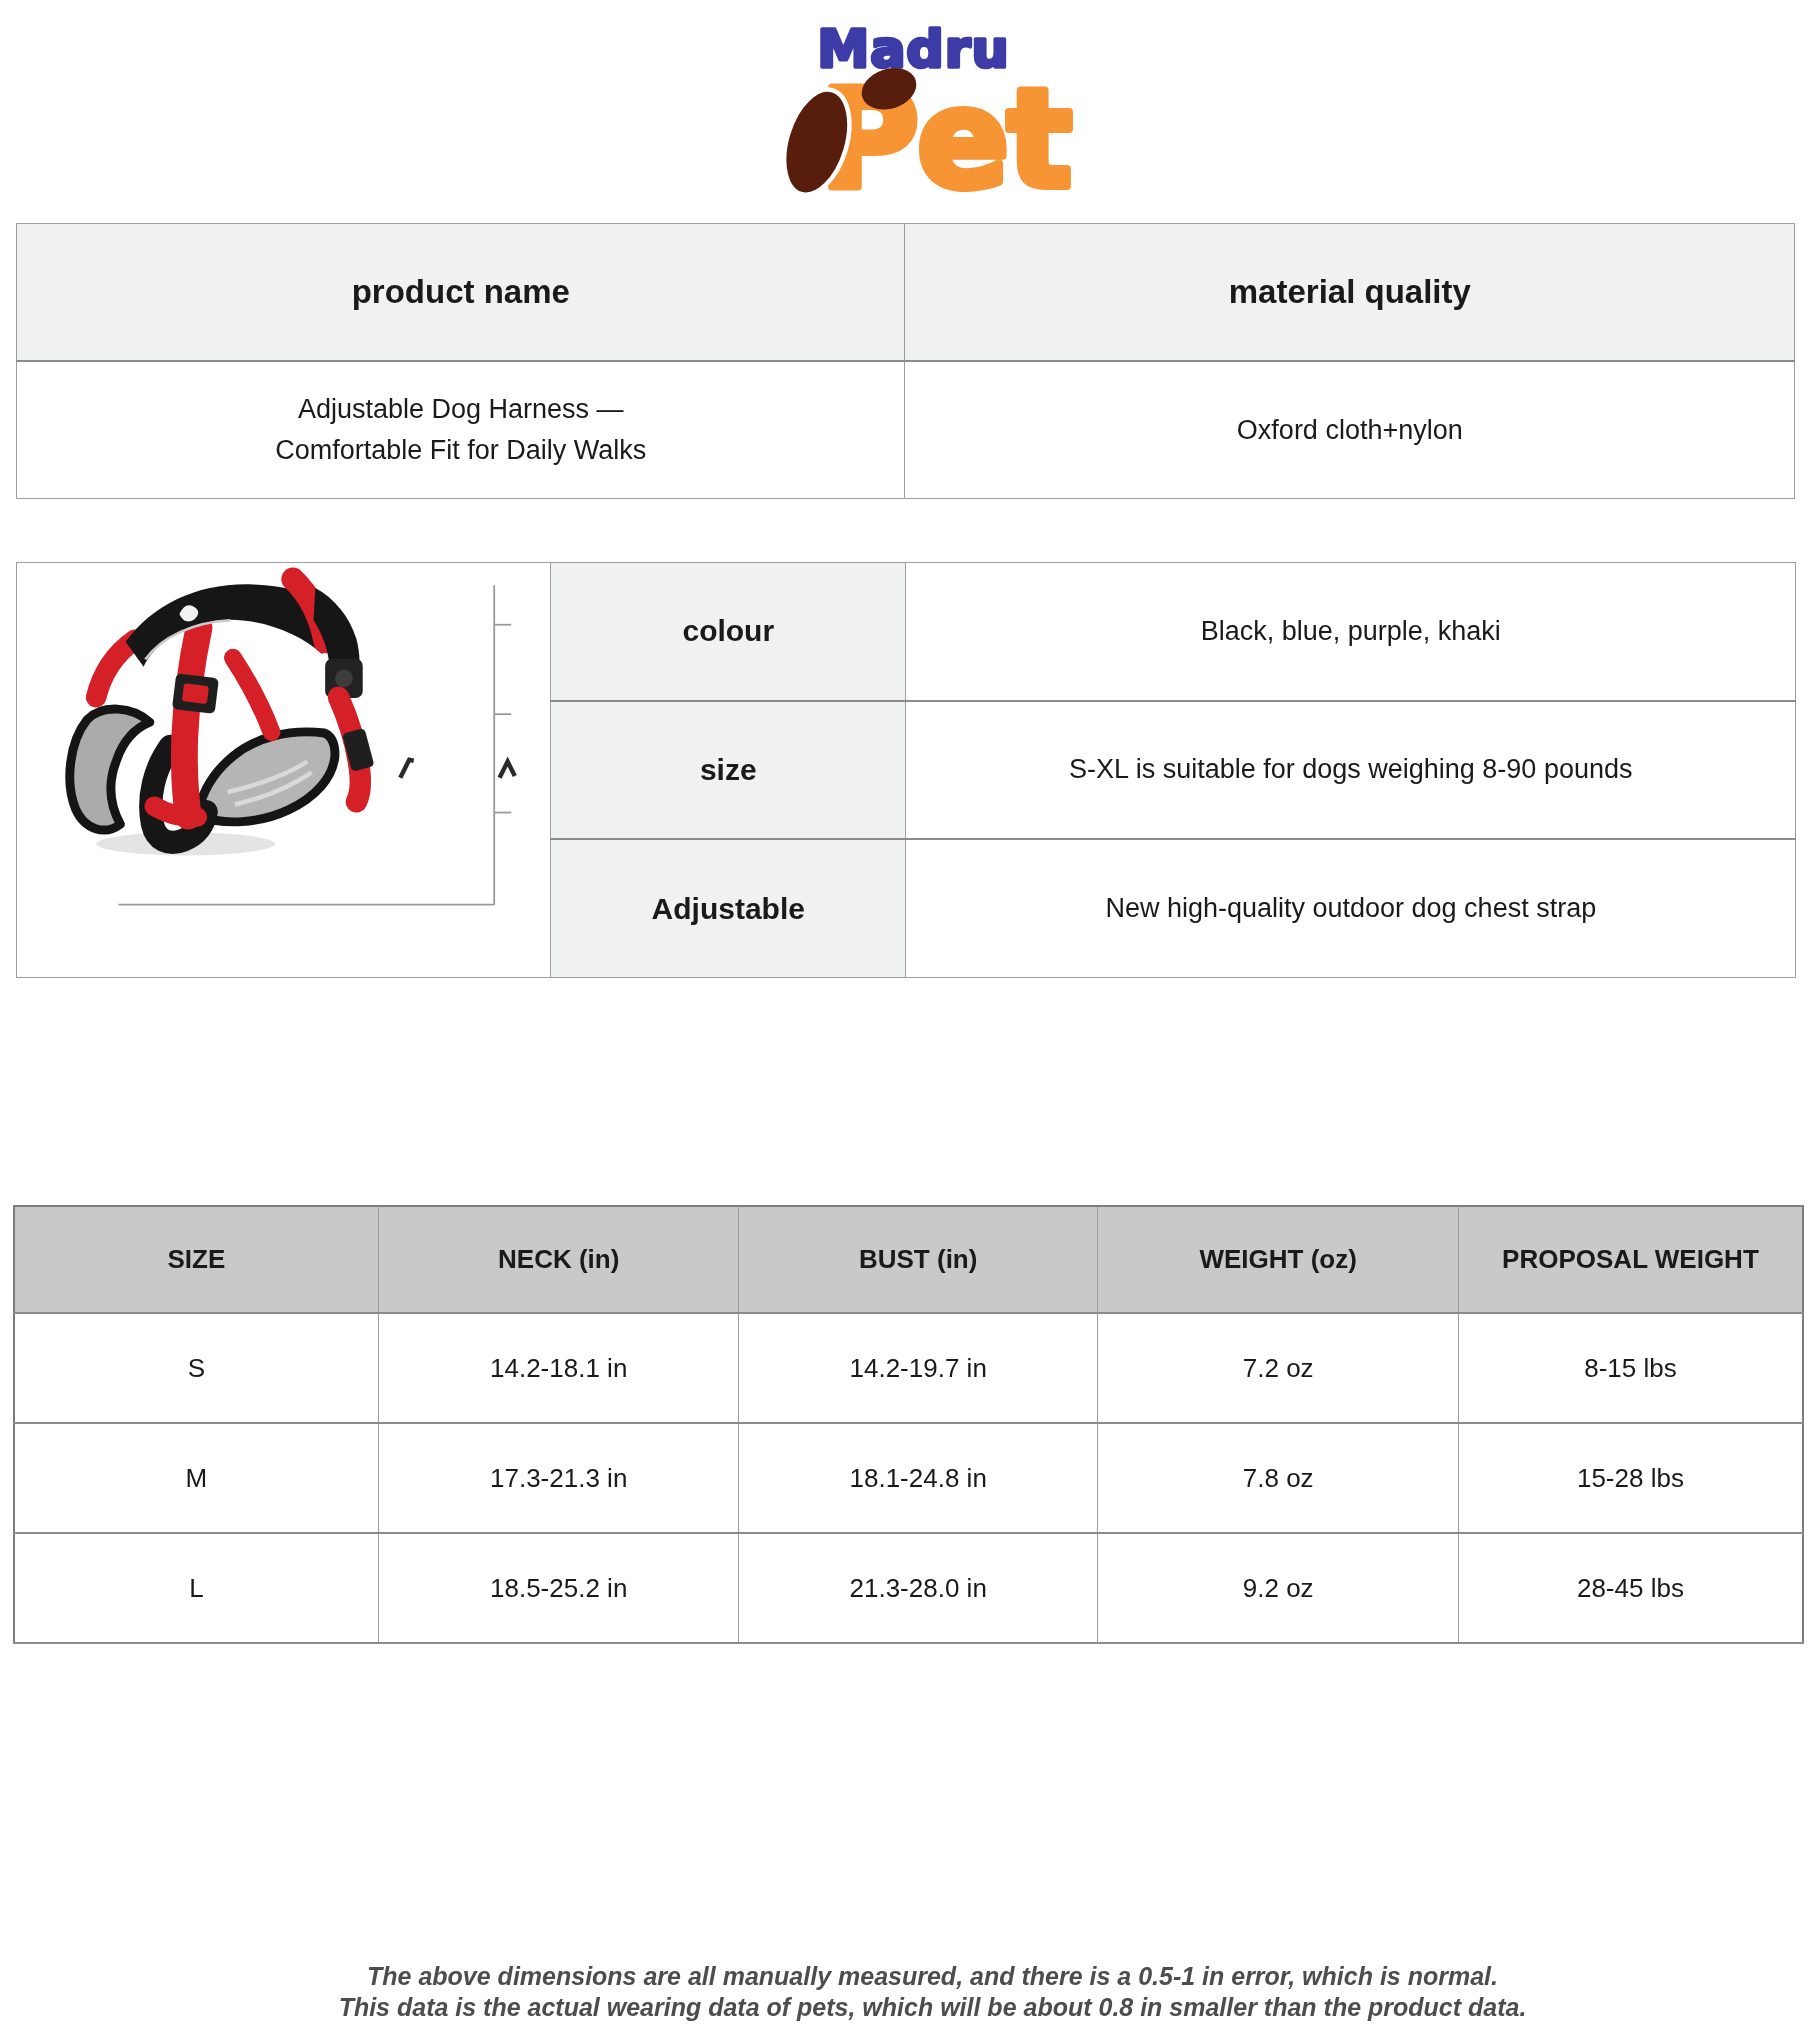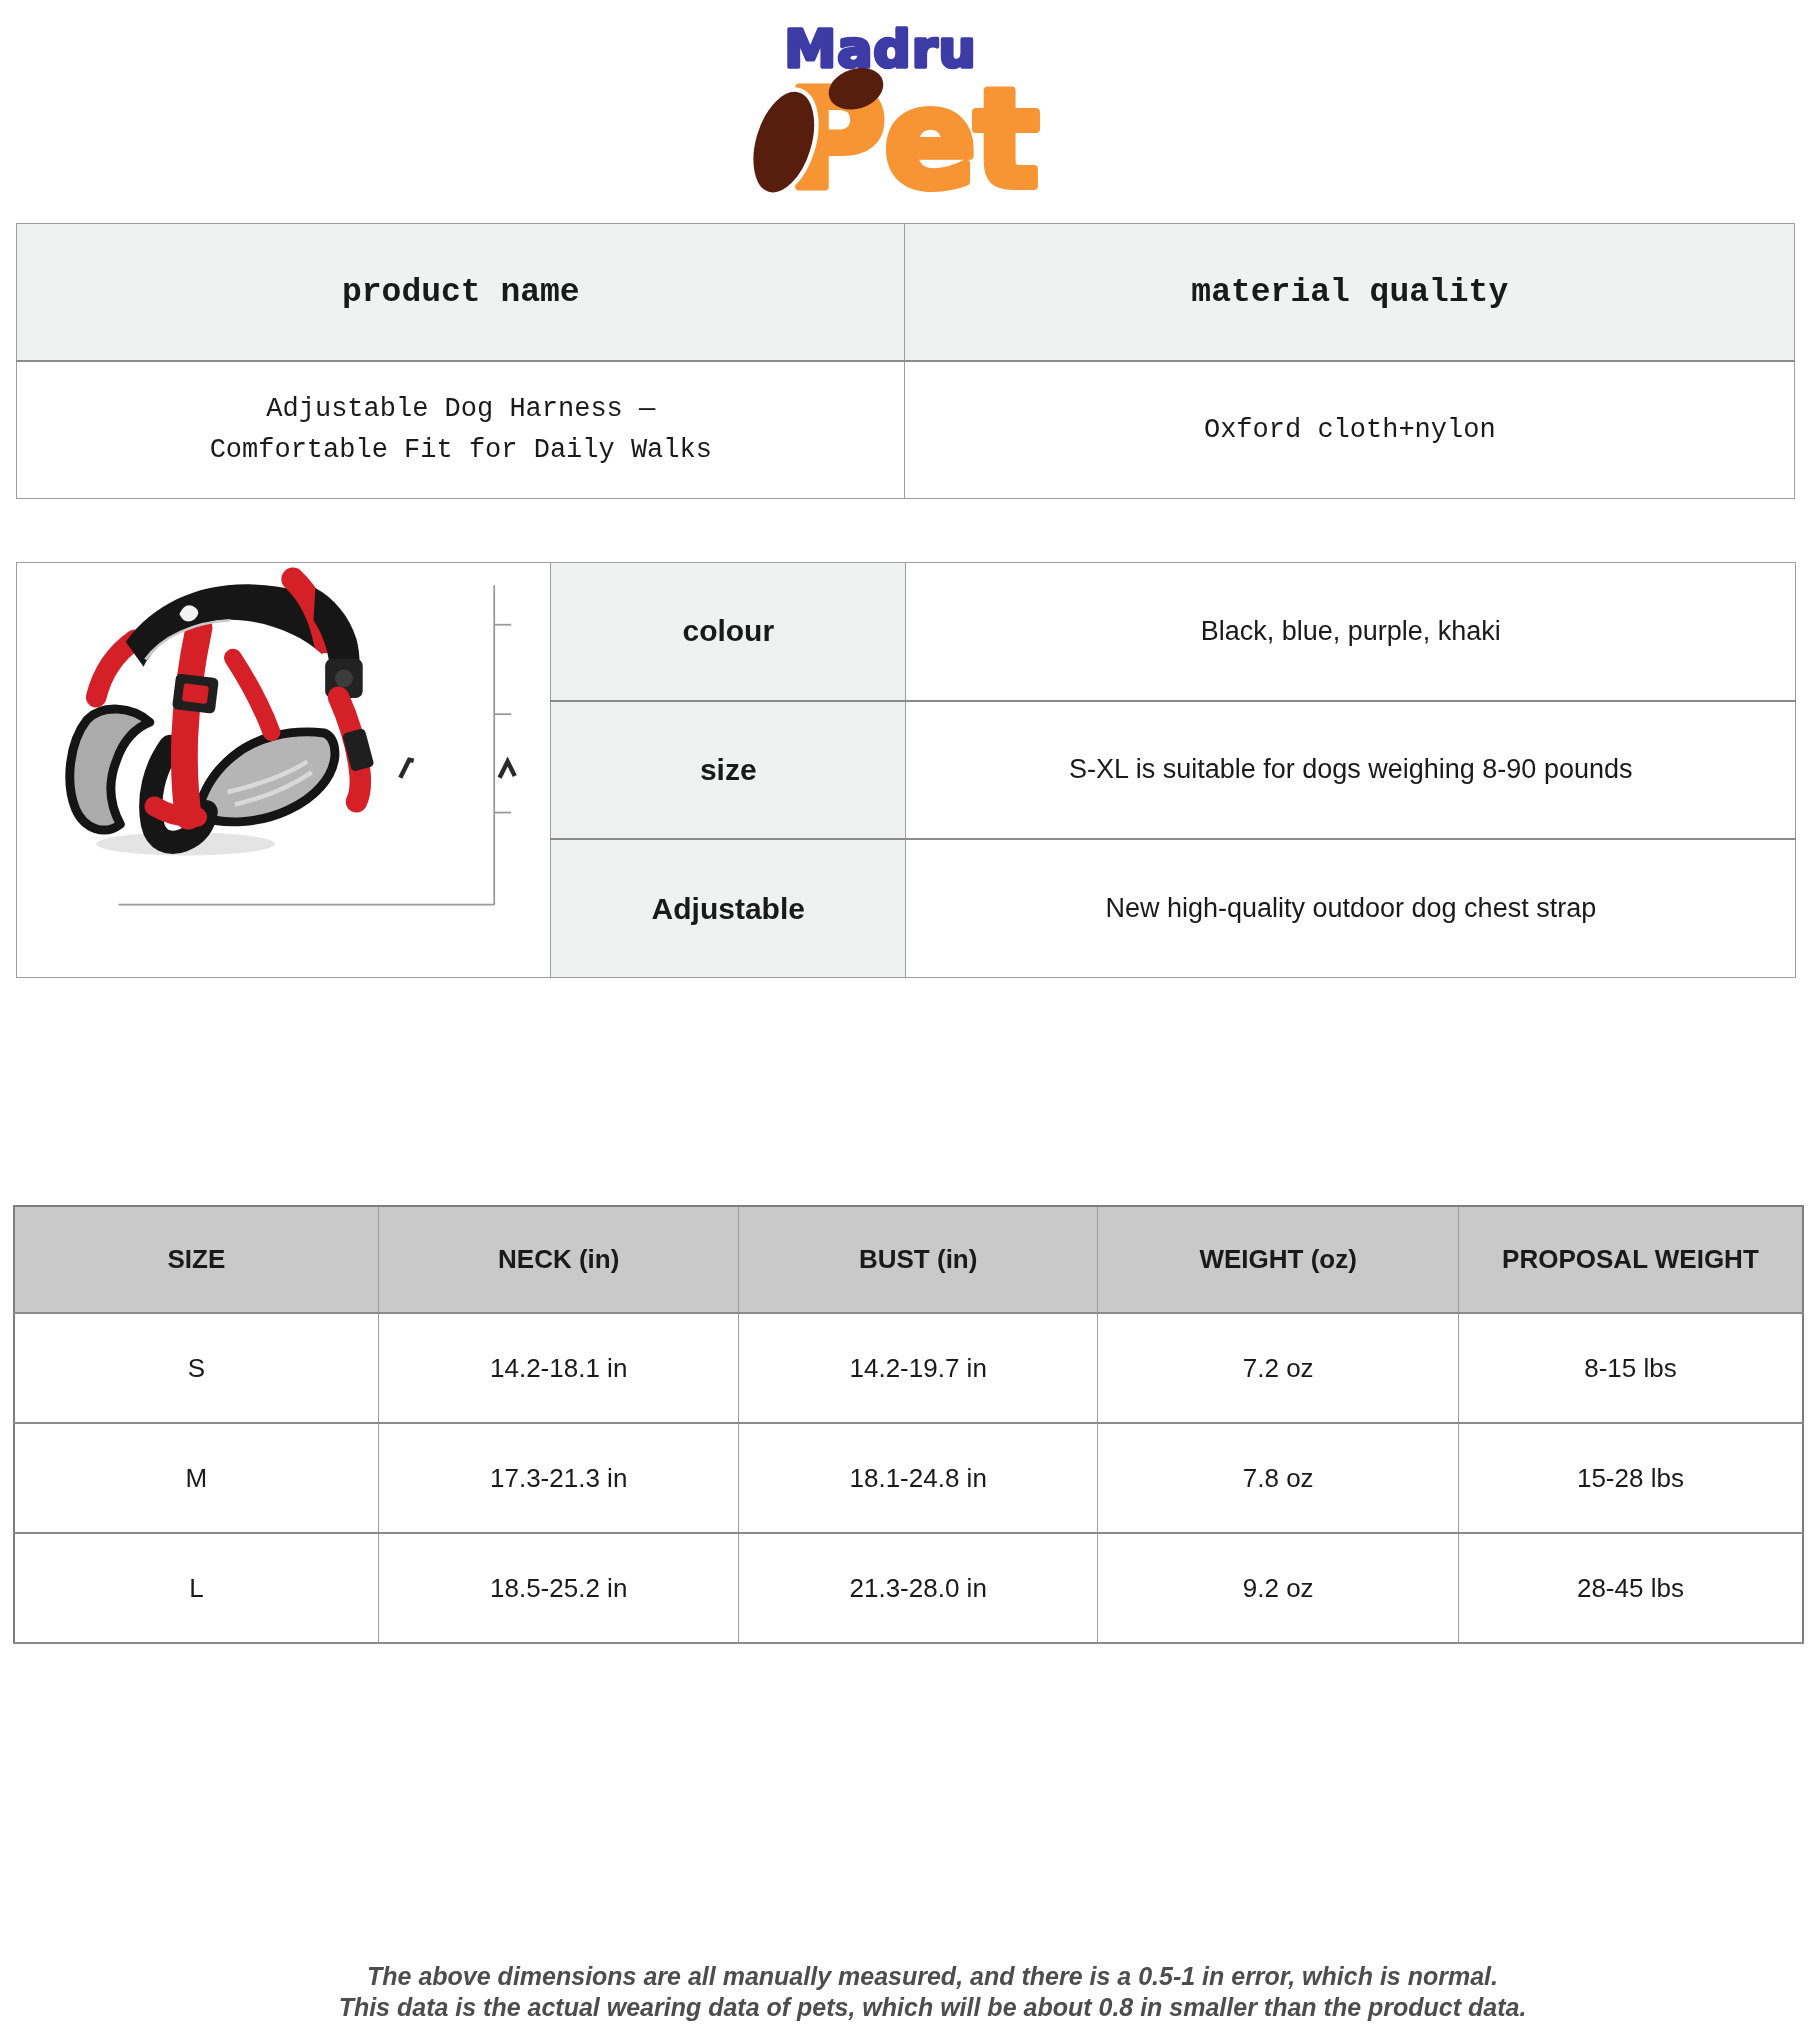--- a/index.html
+++ b/index.html
@@ -1,31 +1,31 @@
 <!DOCTYPE html>
 <html style="font-size:14.5px"><head>
 <meta charset="utf-8">
 <style>
   html,body{margin:0;padding:0;background:#ffffff;}
   #page{
     position:relative;width:1809px;height:2038px;background:#ffffff;
     font-family:"Liberation Sans","DejaVu Sans",sans-serif;color:#1a1a1a;overflow:hidden;
   }
   
-  .logo{position:absolute;left:749px;top:12.7px;width:326px;height:186px;}
+  .logo{position:absolute;left:782px;top:12.7px;width:326px;height:186px;}
   
   table{border-collapse:collapse;table-layout:fixed;}
   td{vertical-align:middle;text-align:center;padding:0 18px;overflow:hidden;}
   
   .t12{position:absolute;left:16.3px;}
   .t12 td{border:0.9px solid #9e9e9e;font-size:27px;}
   .t12{border:1.8px solid #8b8b8b;}
   .t12 .hd{background:#f0f1f1;font-weight:bold;}
   #table1{top:223px;width:1778px;}
-  #table1 td{height:136px;font-family:Liberation Mono, monospace;}
+  #table1 td{height:136px;}
   #table1 tr:first-child td{border-bottom:2.7px solid #8b8b8b;}
   #table1 .hd{font-size:33px;}
   .two-line{line-height:41px;}
   #table2{top:562px;width:1778px;}
   #table2 td{height:135px;}
   #table2 td.rowline{border-bottom:2.7px solid #8b8b8b;}
   #table2 .hd{font-size:30px;}
   #table2 .imgcell{background:#ffffff;padding:0;}
   
   #table3{position:absolute;left:12.7px;top:1205px;width:1789px;border:2.7px solid #7d7d7d;}

